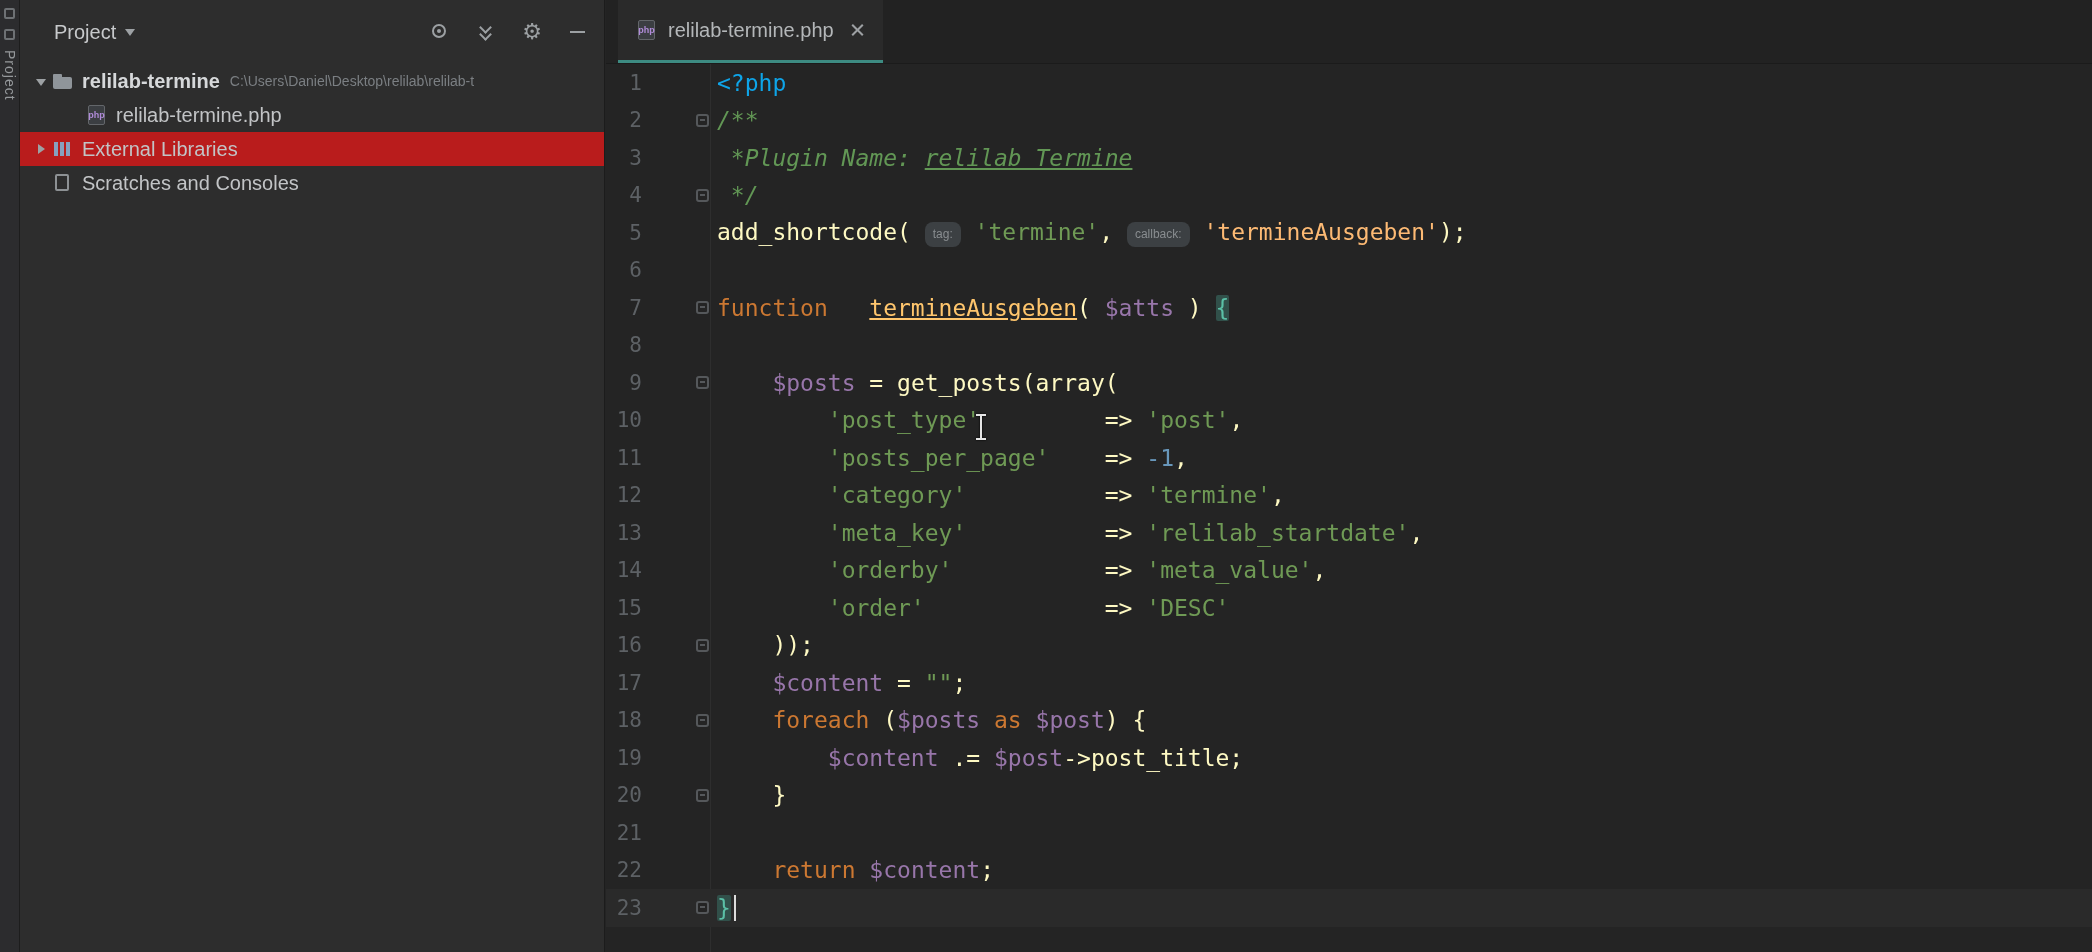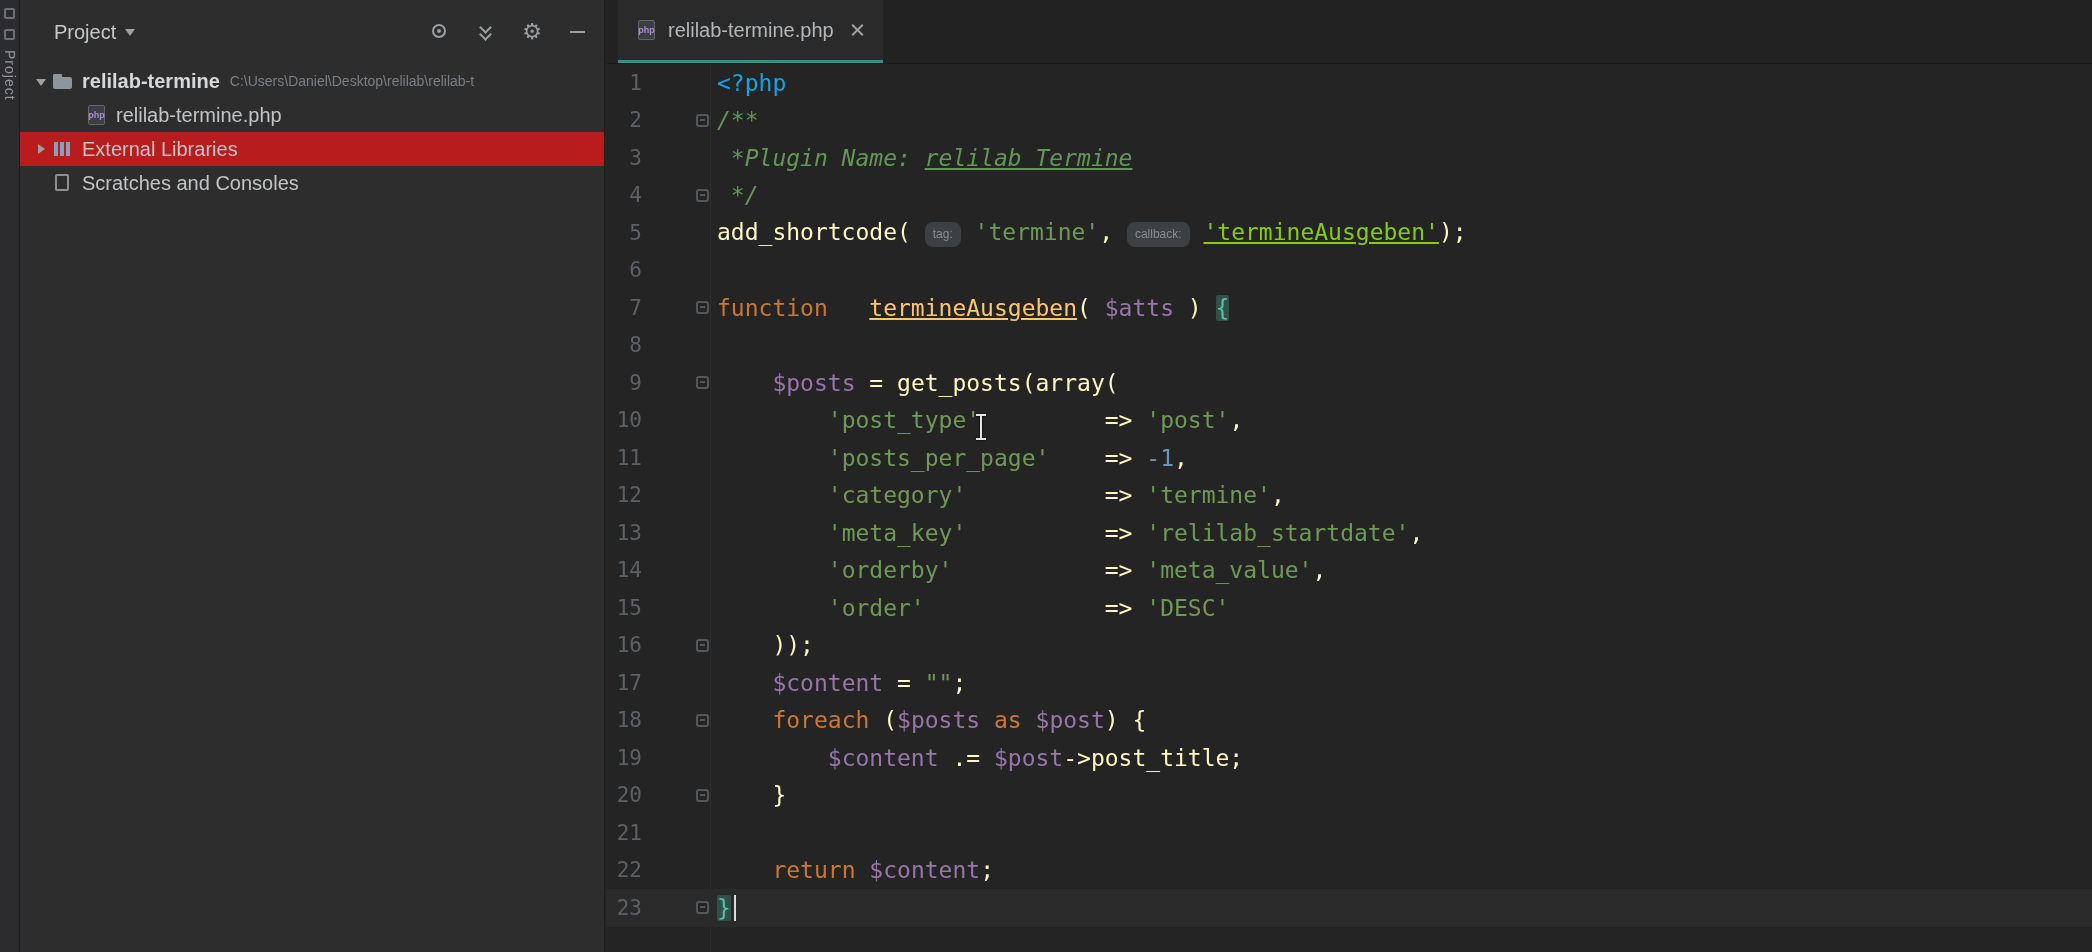--- a/index.html
+++ b/index.html
@@ -78,21 +78,21 @@
   .ct{white-space:pre;padding-left:4px;color:#a9b7c6;}
 
   
   .txt{color:#fef9c3;}
   .tag{color:#0ea5e9;}
   .cmt{color:#629755;font-style:italic;}
   .cmtu{color:#629755;font-style:italic;text-decoration:underline;}
   .kw{color:#cc7832;}
   .fn{color:#ffc66d;text-decoration:underline;}
   .str{color:#6f9a55;}
-  .stru{color:#84cc16;text-decoration:underline;}
+  .stru{color:#fdba74;}
   .var{color:#9876aa;}
   .num{color:#6897bb;}
   .b{color:#5bc0a6;background:#31504a;border-radius:2px;}
   .inlay{display:inline-block;background:#3c4043;color:#898d90;border-radius:8px;
          padding:1px 8px 2px;font-family:"Liberation Sans",sans-serif;font-size:12px;
          line-height:22px;vertical-align:2px;}
   .caret{display:inline-block;width:2px;height:26px;background:#dcdcdc;vertical-align:-5px;margin-left:3px;}
 
   
   .ibeam{position:absolute;left:974px;top:413px;width:14px;height:28px;z-index:9;filter:drop-shadow(0 0 1px #000);}

